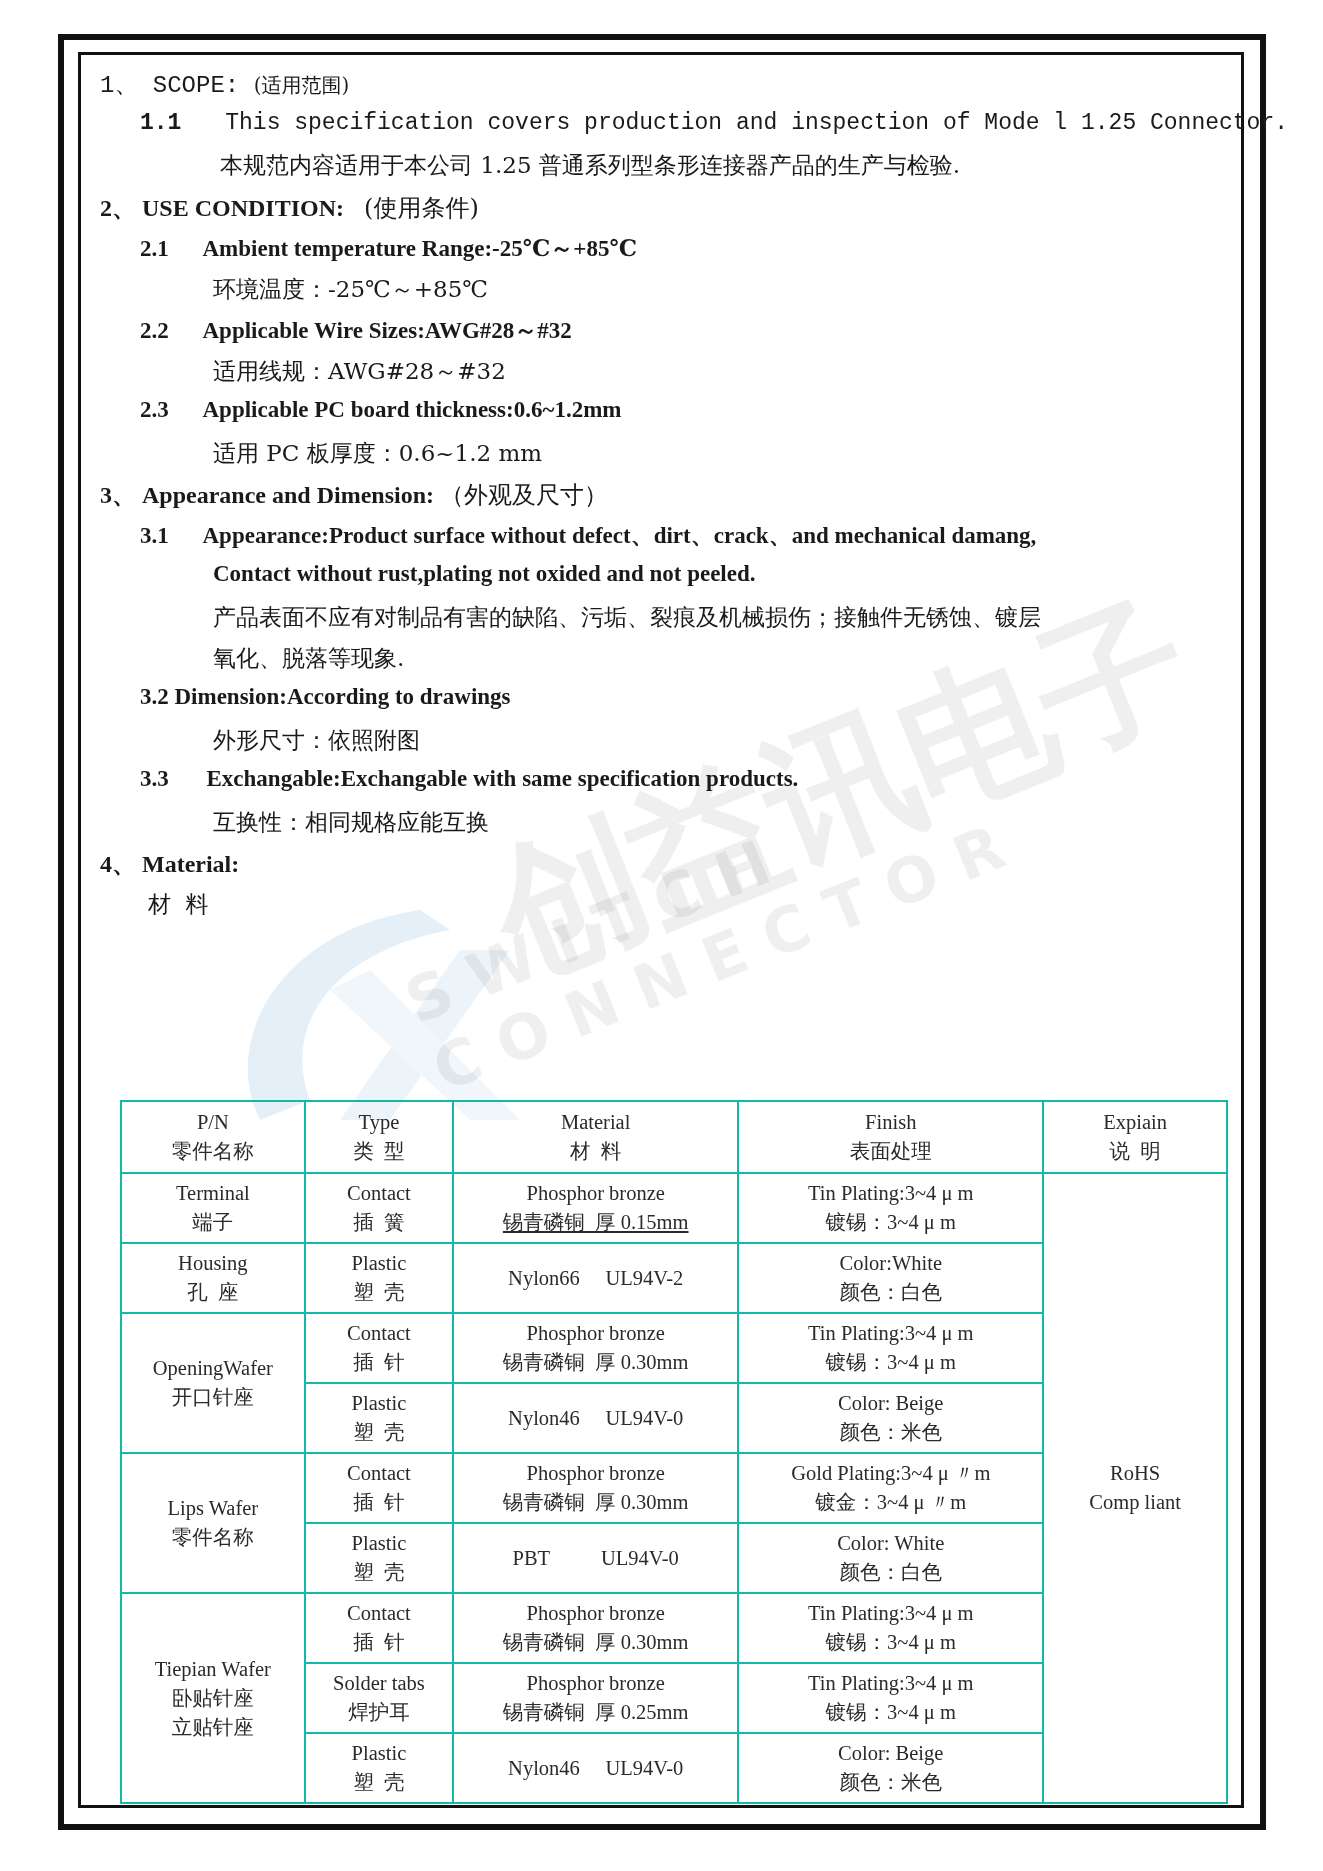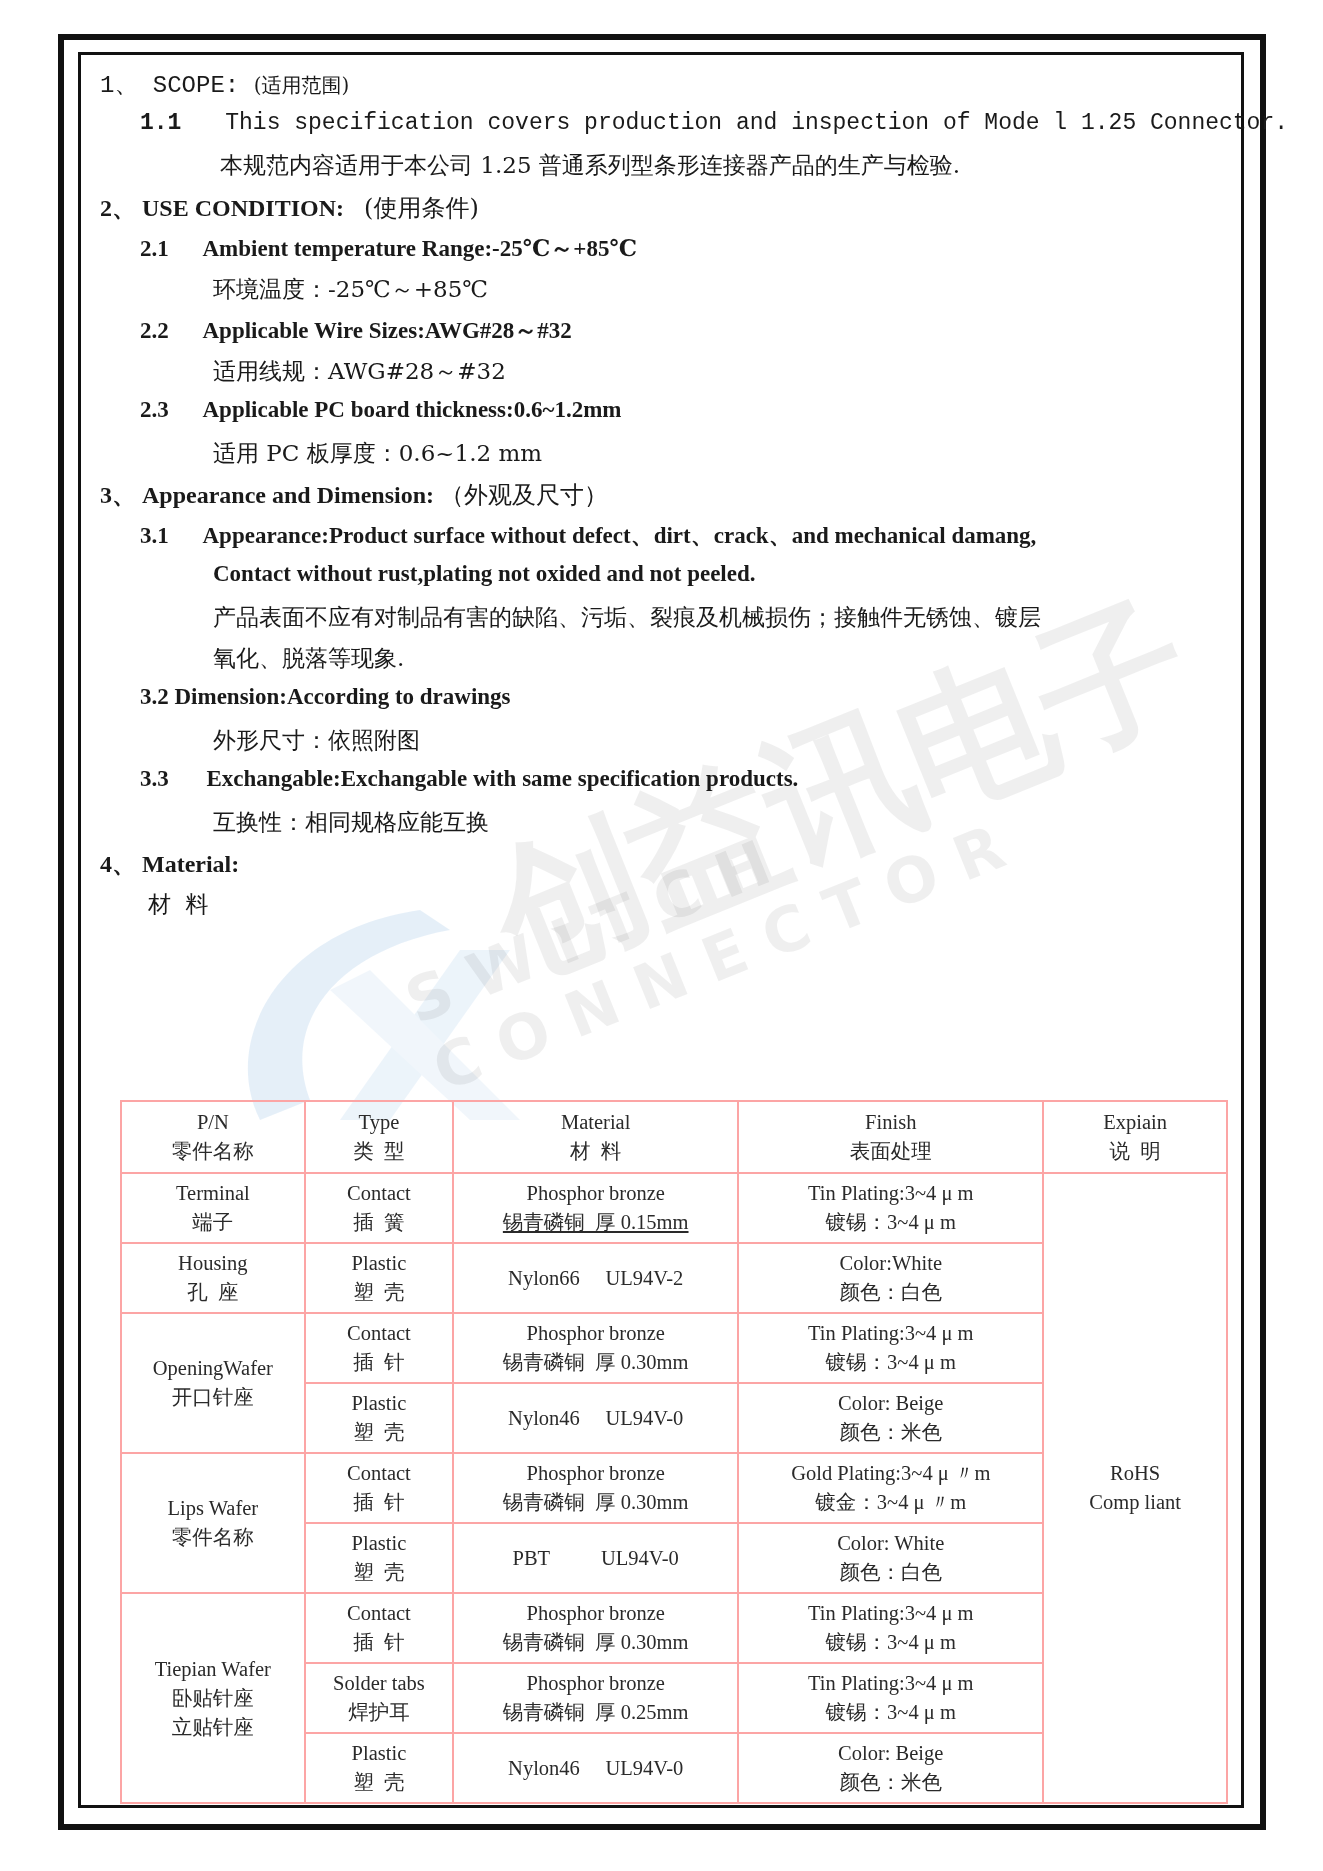--- a/index.html
+++ b/index.html
@@ -25,21 +25,21 @@
   .line { position: absolute; white-space: nowrap; }
   .mono { font-family: "Liberation Mono", "DejaVu Sans Mono", monospace; }
   .bold { font-weight: bold; }
   .cn { font-family: "DejaVu Serif", "Liberation Serif", serif; }
 
   .h1 { font-size: 24px; }
   .body-txt { font-size: 23px; }
 
   table.mat { position: absolute; left: 120px; top: 1100px; width: 1108px;
               border-collapse: collapse; z-index: 1; font-size: 20.5px; }
-  table.mat td { border: 2px solid #fca5a5; text-align: center; vertical-align: middle;
+  table.mat td { border: 2px solid #14b8a6; text-align: center; vertical-align: middle;
                  padding: 0; line-height: 29px; color: #2a2a2a; }
   table.mat tr { height: 70px; }
   table.mat tr.hdr { height: 72px; }
   .c1 { width: 181px; } .c2 { width: 146px; } .c3 { width: 282px; } .c4 { width: 302px; } .c5 { width: 181px; }
   .cell-l1, .cell-l2 { display: block; }
 </style>
 </head>
 <body>
 
 <div class="outer-border"></div>

